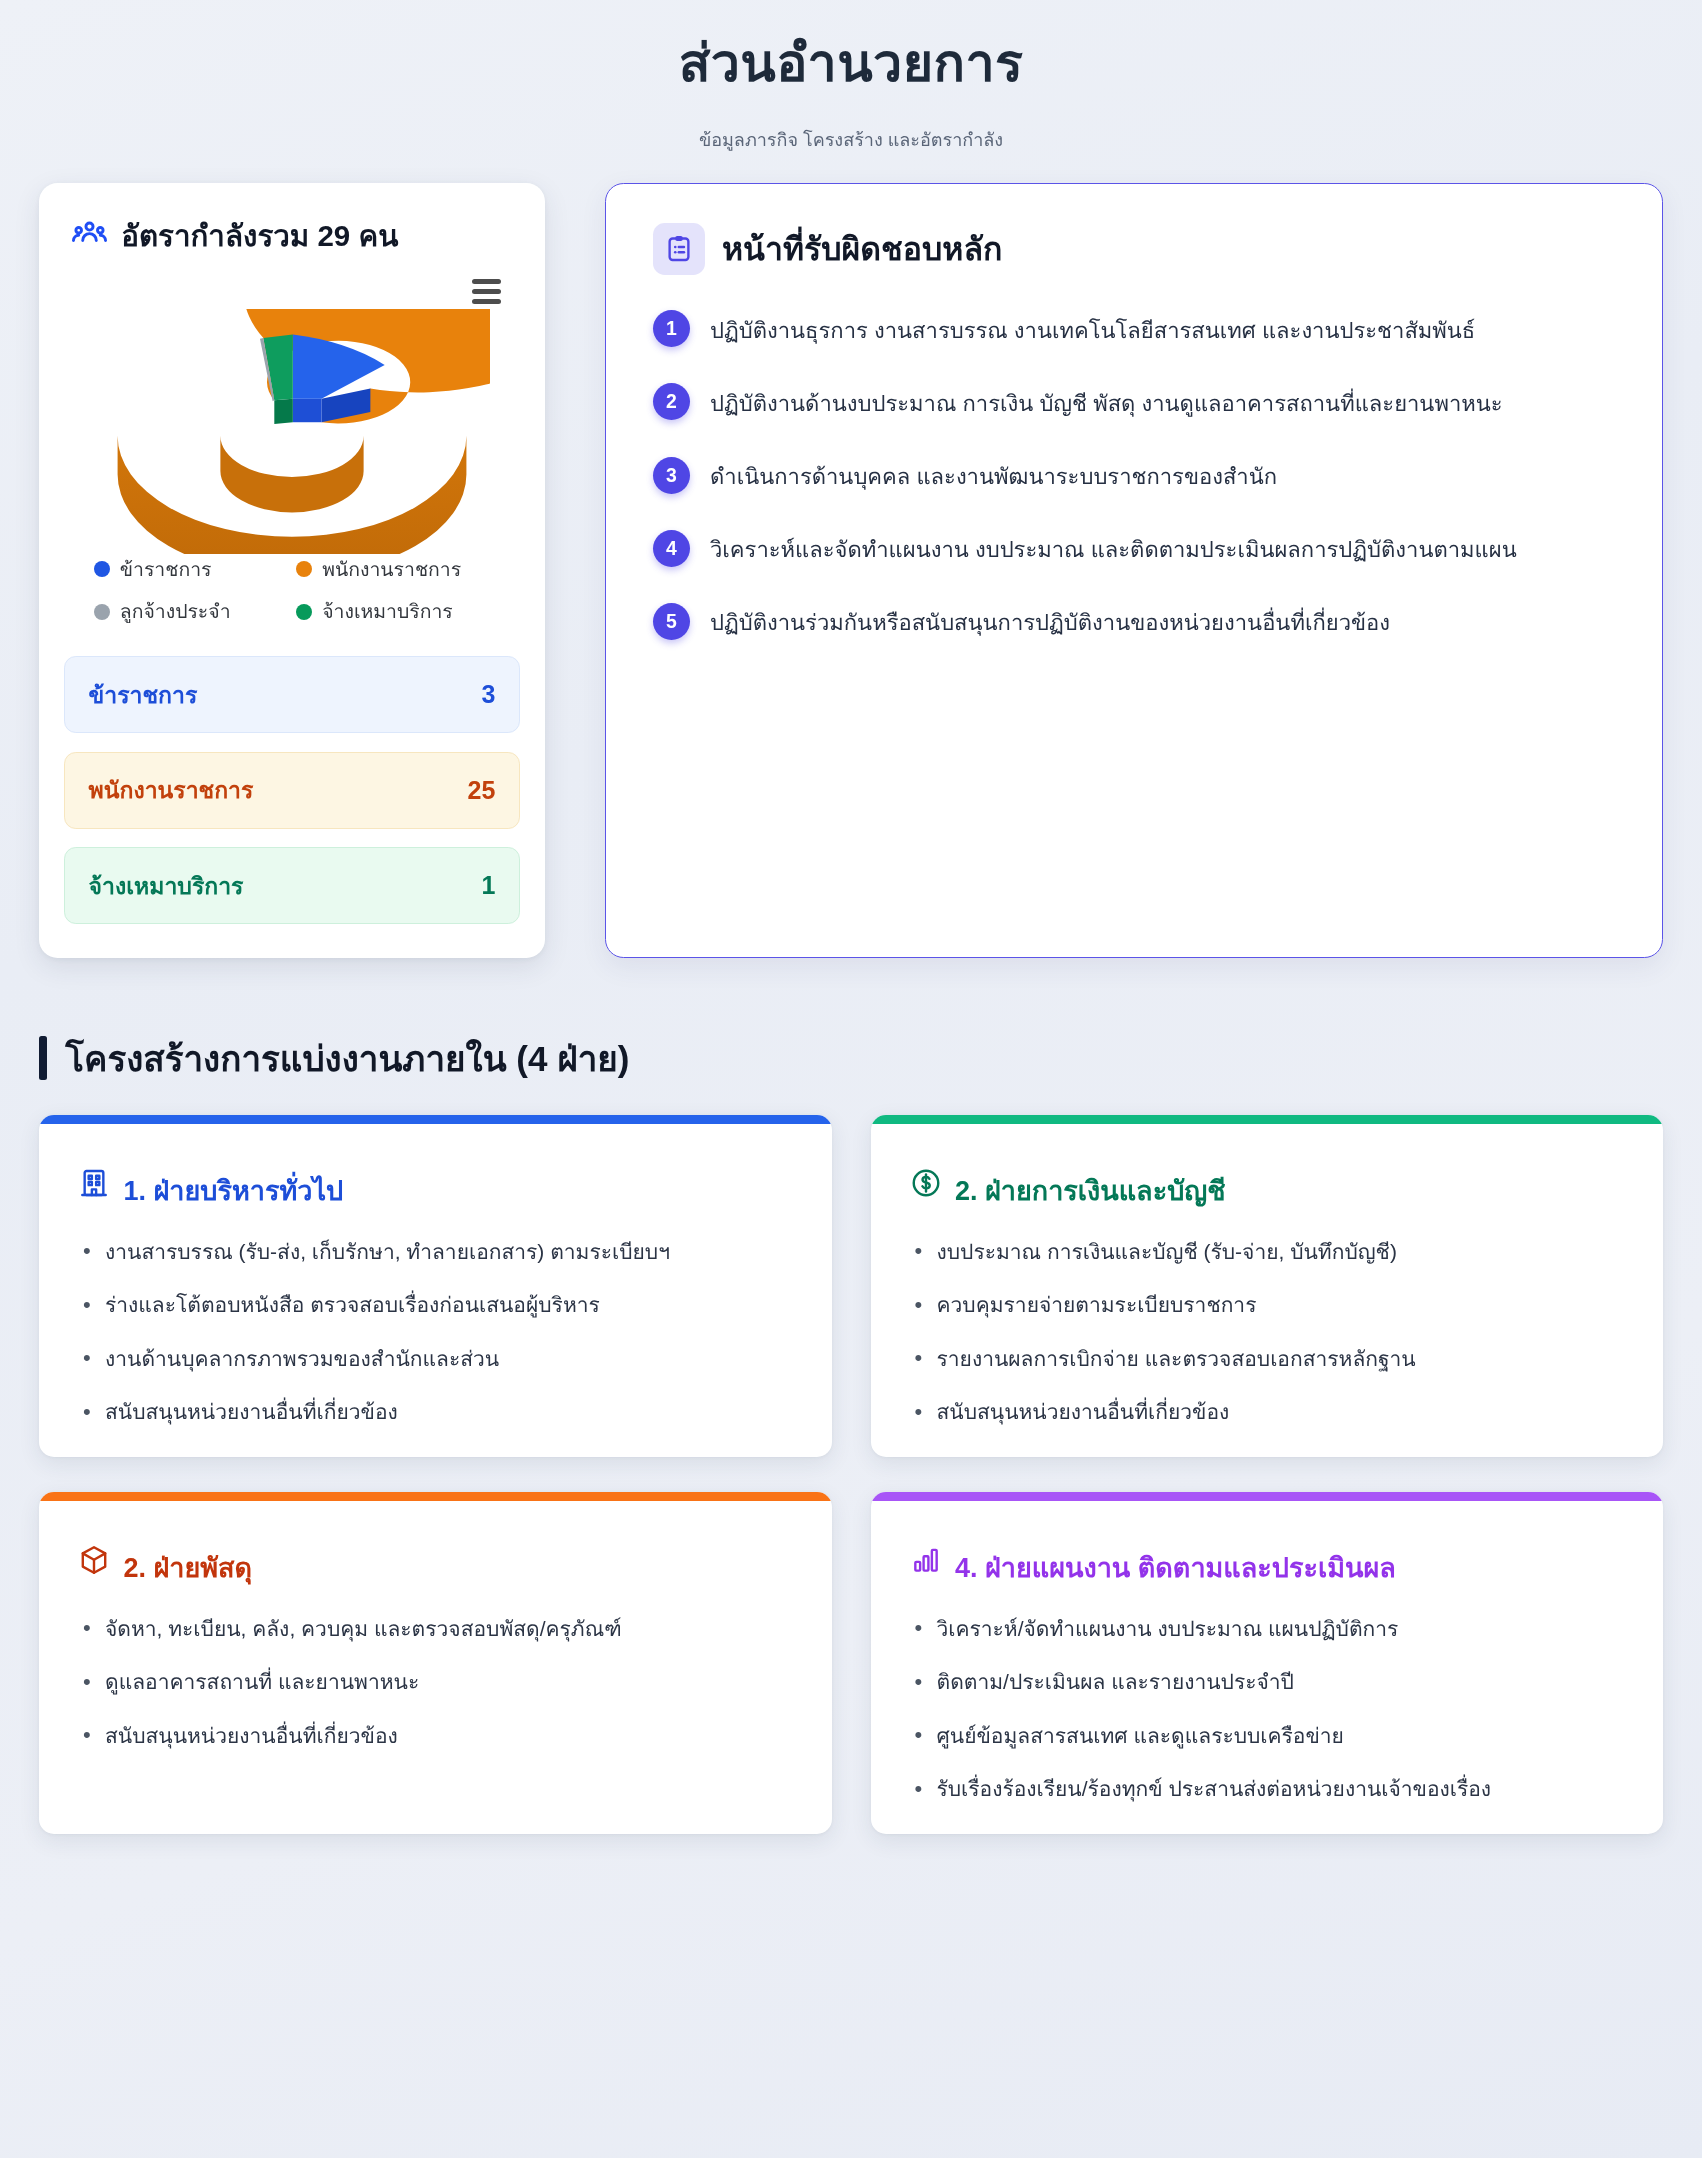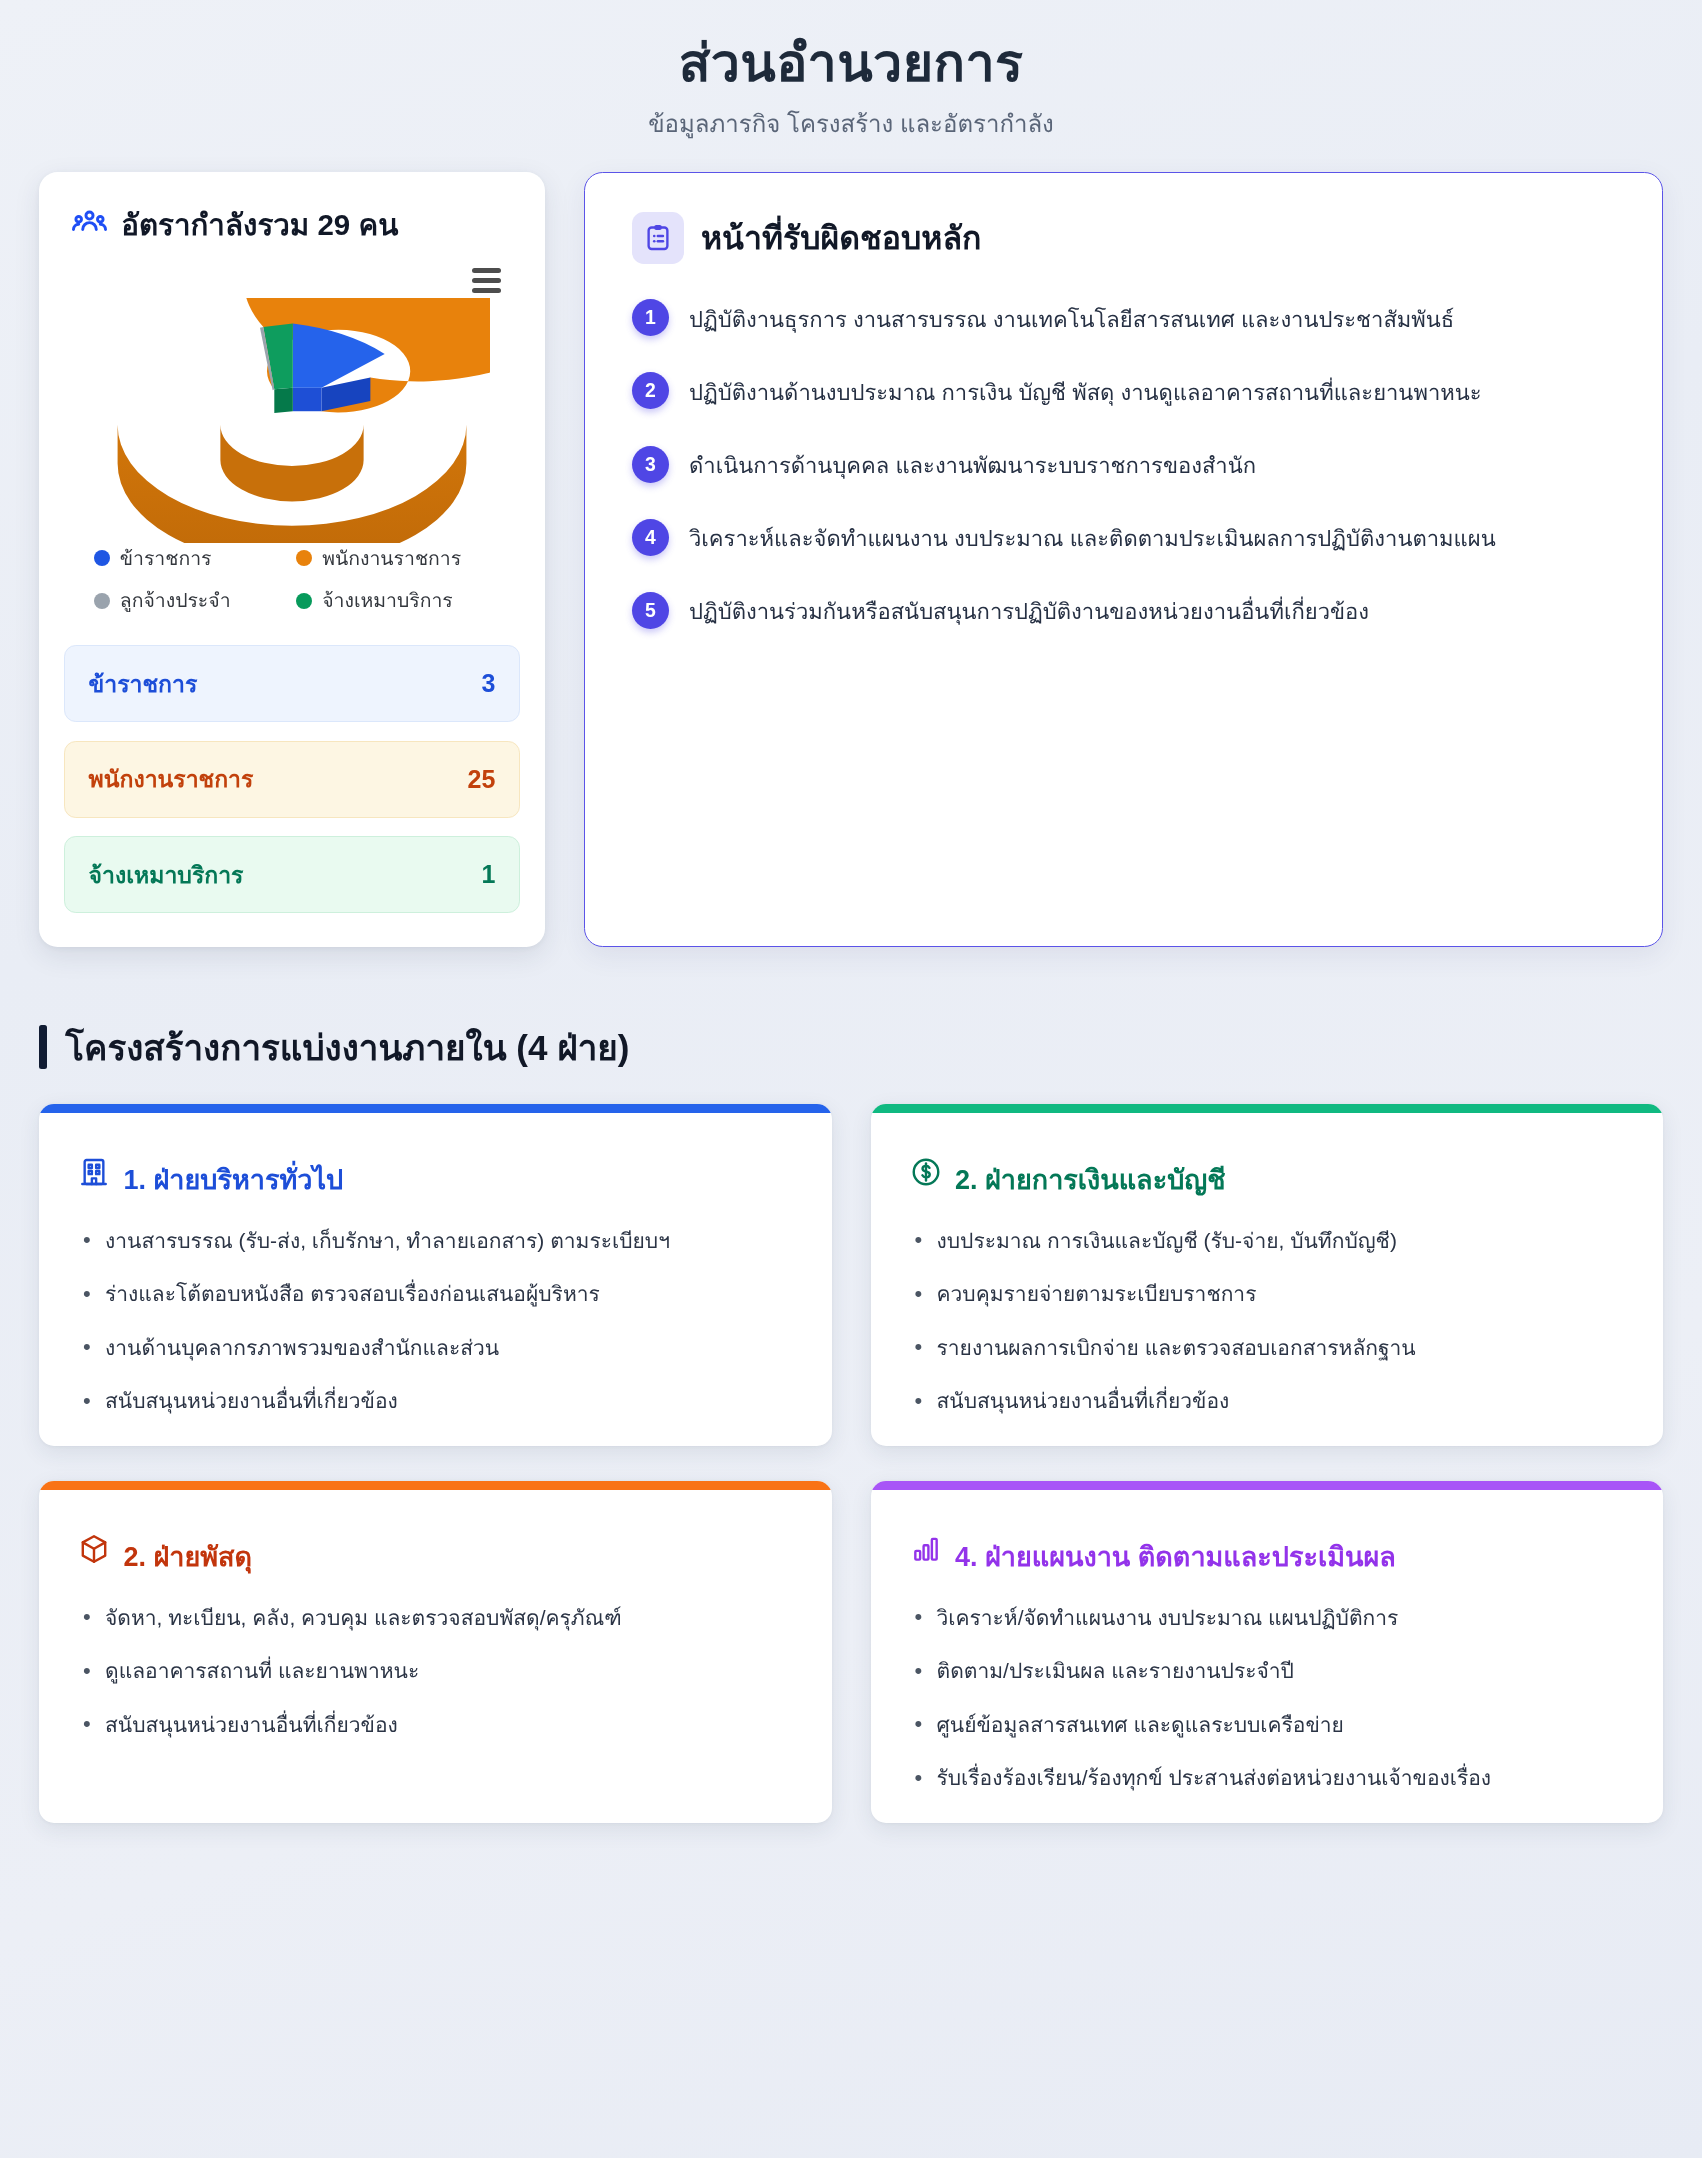--- a/index.html
+++ b/index.html
@@ -20,30 +20,30 @@
   
   .header { text-align: center; padding: 11.8px 0 29px 0; }
   .header h1 {
     font-size: 52px;
     font-weight: 700;
     color: #1e2a3a;
     letter-spacing: 0.4px;
     line-height: 1.15;
   }
   .header .subtitle {
-    margin-top: 10px;
-    font-size: 24px;
+    margin-top: 31px;
+    font-size: 18px;
     color: #5a6578;
     font-weight: 400;
   }
 
   
   .top-row {
     display: flex;
-    gap: 39px;
+    gap: 60px;
     align-items: stretch;
   }
 
   
   .stats-card {
     width: 506px;
     flex: 0 0 506px;
     background: #ffffff;
     border-radius: 18.6px;
     box-shadow: 0 8.4px 27px rgba(35, 50, 80, 0.10), 0 1.7px 5px rgba(35,50,80,0.05);

